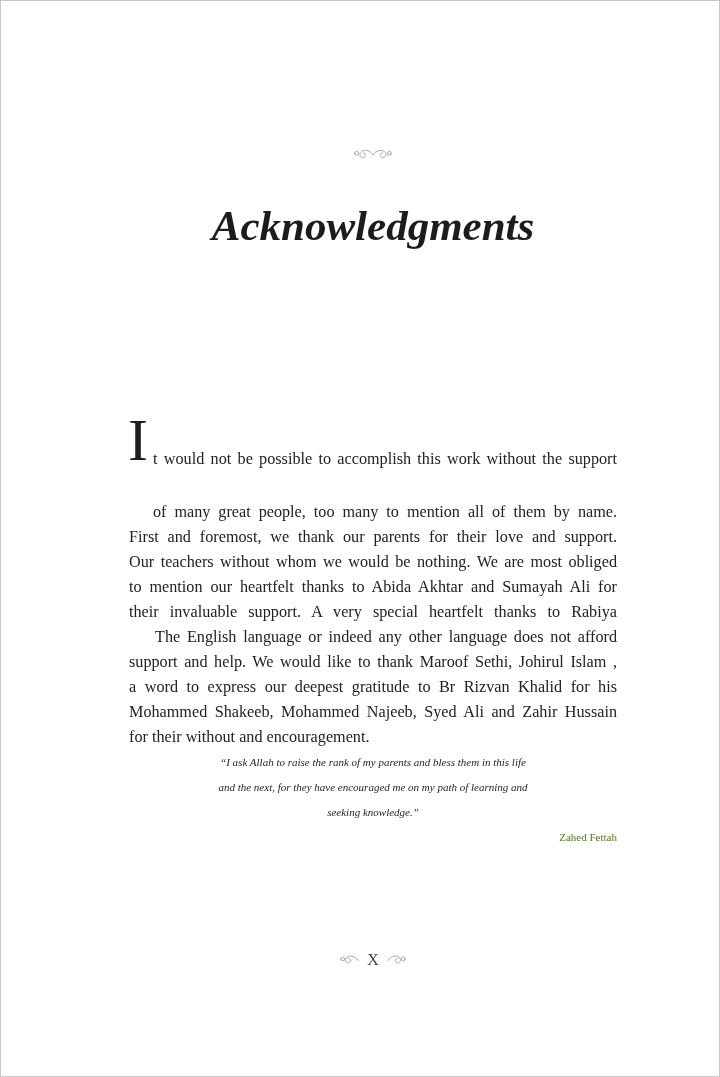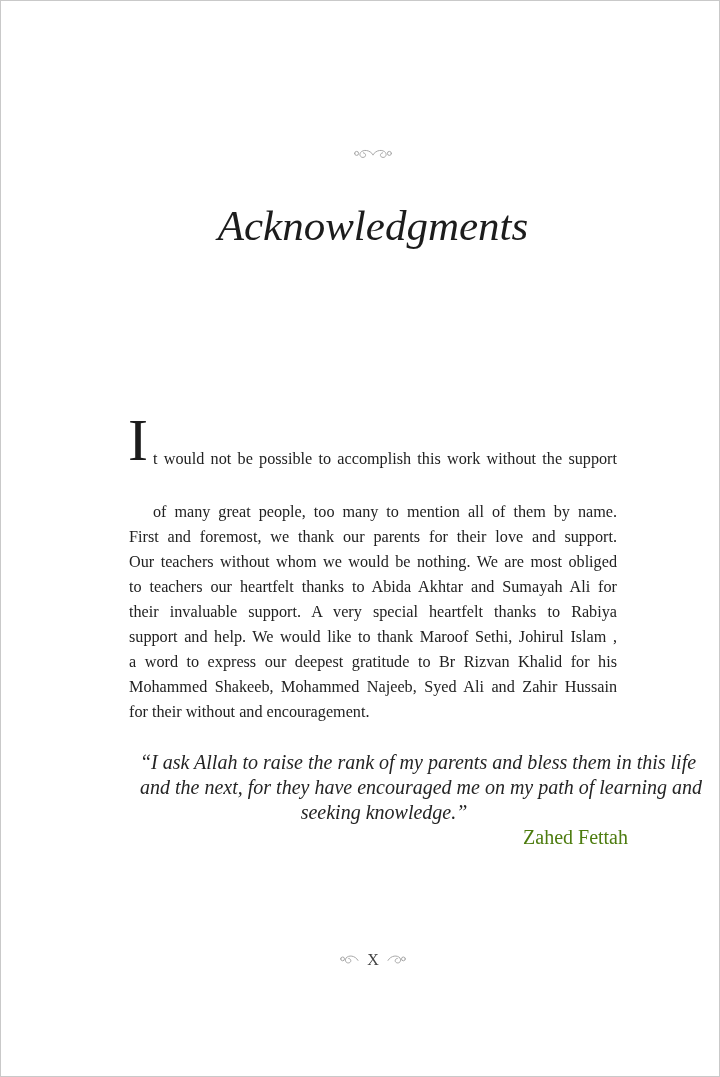--- a/index.html
+++ b/index.html
@@ -33,21 +33,21 @@
     line-height: 0;
   }
   .page-title {
     position: absolute;
     top: 199px;
     left: 0;
     width: 100%;
     margin: 0;
     text-align: center;
     font-style: italic;
-    font-weight: normal;
+    font-weight: bold;
     font-size: 43px;
     line-height: 1.2;
     color: #1c1c1c;
     letter-spacing: 0px;
   }
   .textblock {
     position: absolute;
     top: 418px;
     left: 0;
     width: 488px;
@@ -76,23 +76,23 @@
   .line.pad {
     padding-left: 24px;
     margin-top: 28px;
   }
   .line.indent {
     padding-left: 26px;
   }
   .quoteblock {
     position: absolute;
     top: 749px;
-    left: 11px;
+    left: 0;
     width: 488px;
-    font-size: 20px;
+    font-size: 11px;
     line-height: 25px;
   }
   .quote-line {
     font-style: italic;
     text-align: center;
     white-space: nowrap;
     height: 25px;
     color: #242424;
   }
   .attribution {
@@ -147,22 +147,23 @@
     </div>
 
     <h1 class="page-title">Acknowledgments</h1>
 
     <div class="textblock">
       <span class="dropcap">I</span>
       <div class="line pad">t would not be possible to accomplish this work without the support</div>
       <div class="line pad">of many great people, too many to mention all of them by name.</div>
       <div class="line">First and foremost, we thank our parents for their love and support.</div>
       <div class="line">Our teachers without whom we would be nothing. We are most obliged</div>
-      <div class="line">to teachers our heartfelt thanks to Abida Akhtar and Sumayah Ali for</div>
+      <div class="line">to mention our heartfelt thanks to Abida Akhtar and Sumayah Ali for</div>
       <div class="line">their invaluable support. A very special heartfelt thanks to Rabiya</div>
+      <div class="line indent">The English language or indeed any other language does not afford</div>
       <div class="line">support and help. We would like to thank Maroof Sethi, Johirul Islam ,</div>
       <div class="line">a word to express our deepest gratitude to Br Rizvan Khalid for his</div>
       <div class="line">Mohammed Shakeeb, Mohammed Najeeb, Syed Ali and Zahir Hussain</div>
       <div class="line lastline">for their without and encouragement.</div>
     </div>
 
     <div class="quoteblock">
       <div class="quote-line">“I ask Allah to raise the rank of my parents and bless them in this life</div>
       <div class="quote-line">and the next, for they have encouraged me on my path of learning and</div>
       <div class="quote-line">seeking knowledge.”</div>

